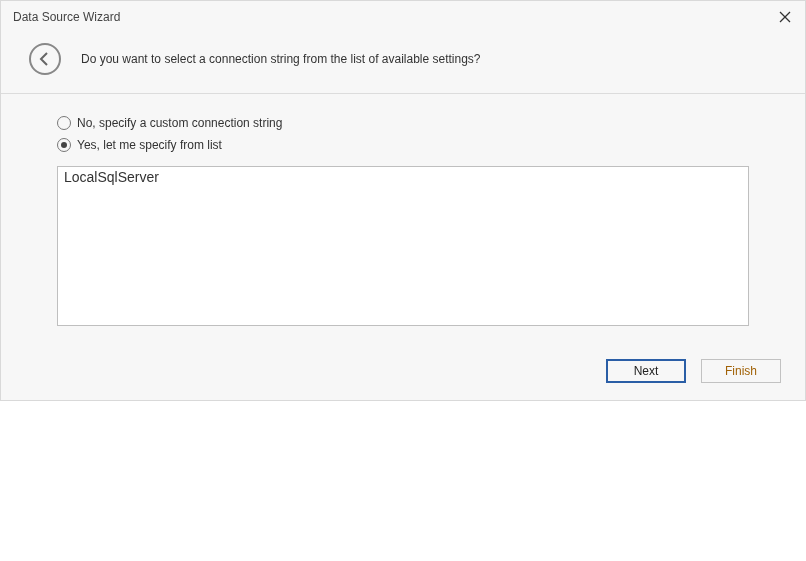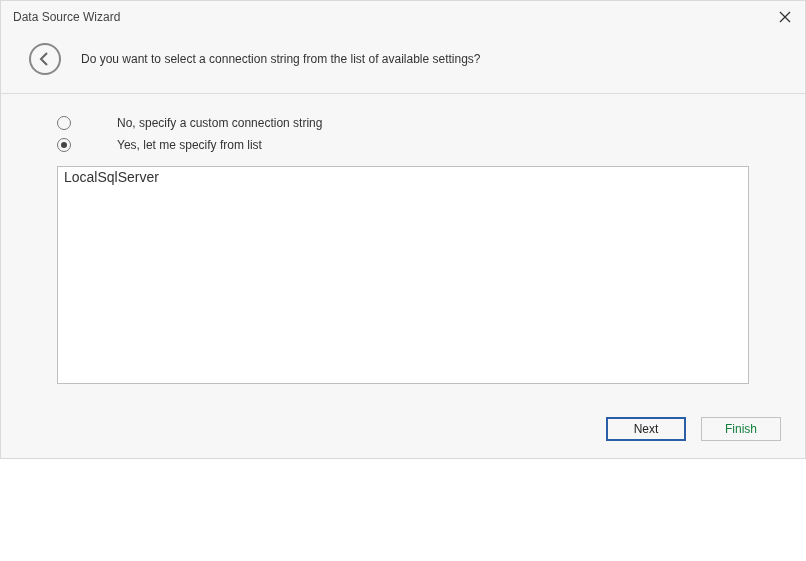--- a/index.html
+++ b/index.html
@@ -8,21 +8,21 @@
       padding: 0;
     }
     body {
       font-family: "Segoe UI", Tahoma, Arial, sans-serif;
       font-size: 12px;
       background: #fff;
       color: #333;
     }
     .dialog {
       width: 806px;
-      height: 459px;
+      height: 401px;
       border: 1px solid #d9d9d9;
       background: #f7f7f7;
       display: flex;
       flex-direction: column;
       position: relative;
     }
     .titlebar {
       height: 32px;
       display: flex;
       align-items: center;
@@ -71,21 +71,20 @@
       flex: 1;
       padding: 22px 56px 8px 56px;
       display: flex;
       flex-direction: column;
     }
     .radio-row {
       display: flex;
       align-items: flex-end;
       margin-bottom: 8px;
       cursor: pointer;
-      gap: 40px;
     }
     .radio-outer {
       width: 14px;
       height: 14px;
       border: 1px solid #777;
       border-radius: 50%;
       margin-right: 6px;
       display: flex;
       align-items: center;
       justify-content: center;
@@ -135,21 +134,21 @@
       justify-content: center;
       cursor: pointer;
       background: #f7f7f7;
     }
     .btn-primary {
       border: 2px solid #2a5ea6;
       color: #222;
     }
     .btn-secondary {
       border: 1px solid #c2c2c2;
-      color: #15803d;
+      color: #a16207;
       cursor: default;
     }
   </style>
 </head>
 <body>
 
 <div class="dialog">
 
   <div class="titlebar">
     <span class="titlebar-title">Data Source Wizard</span>

